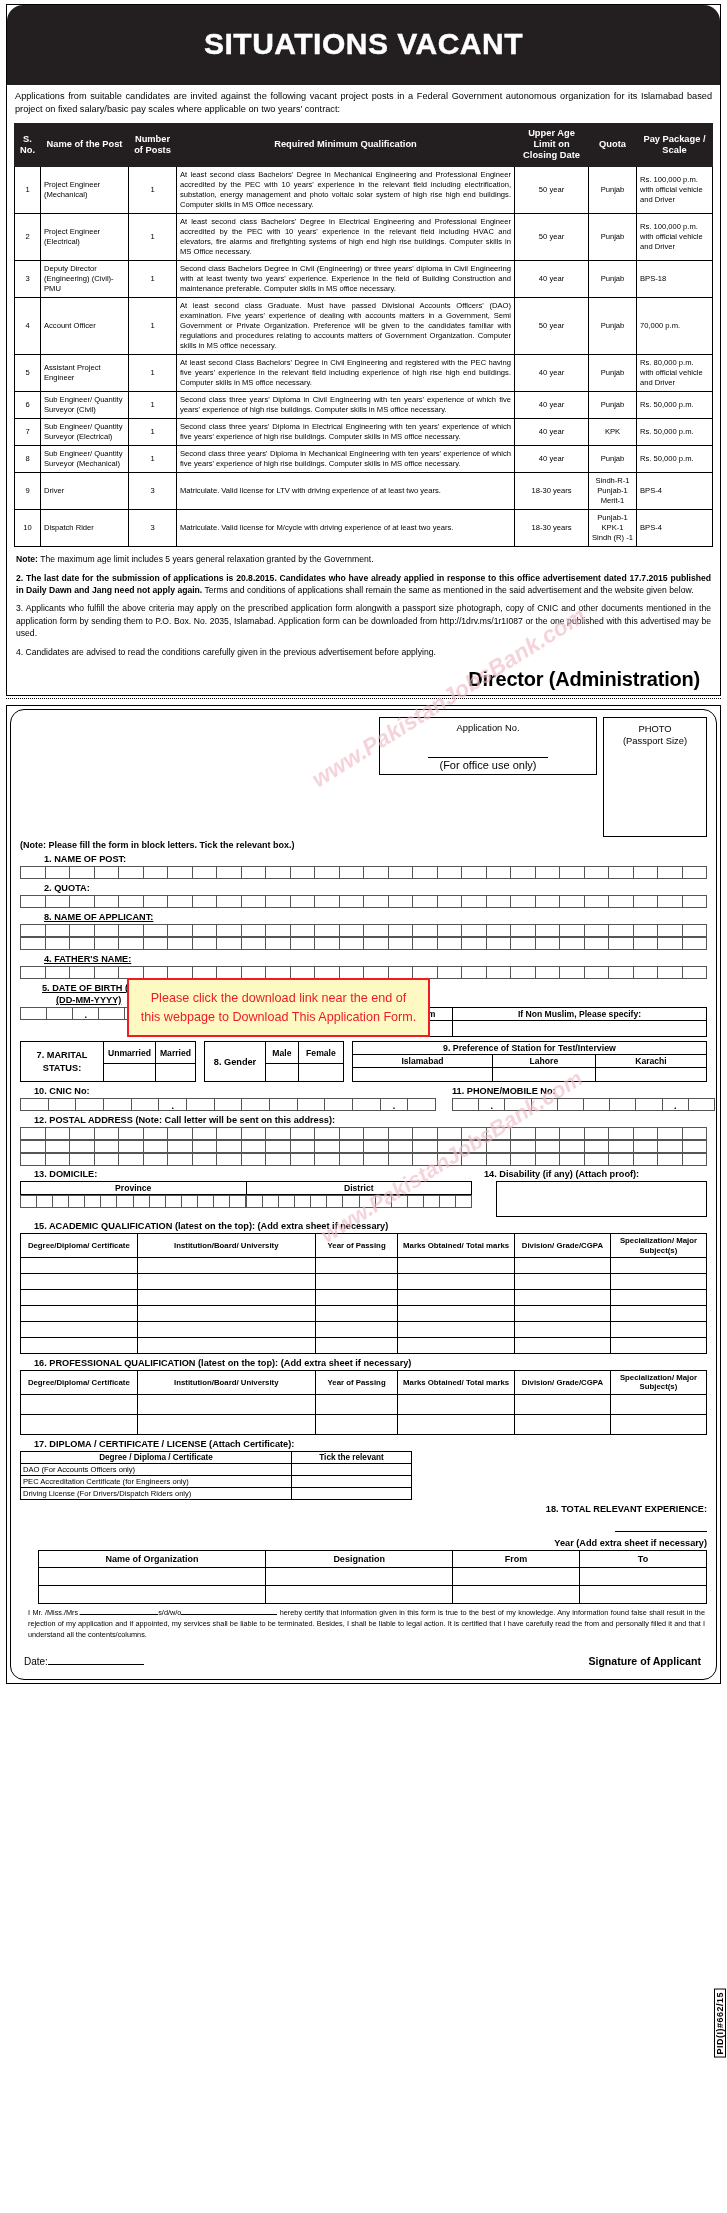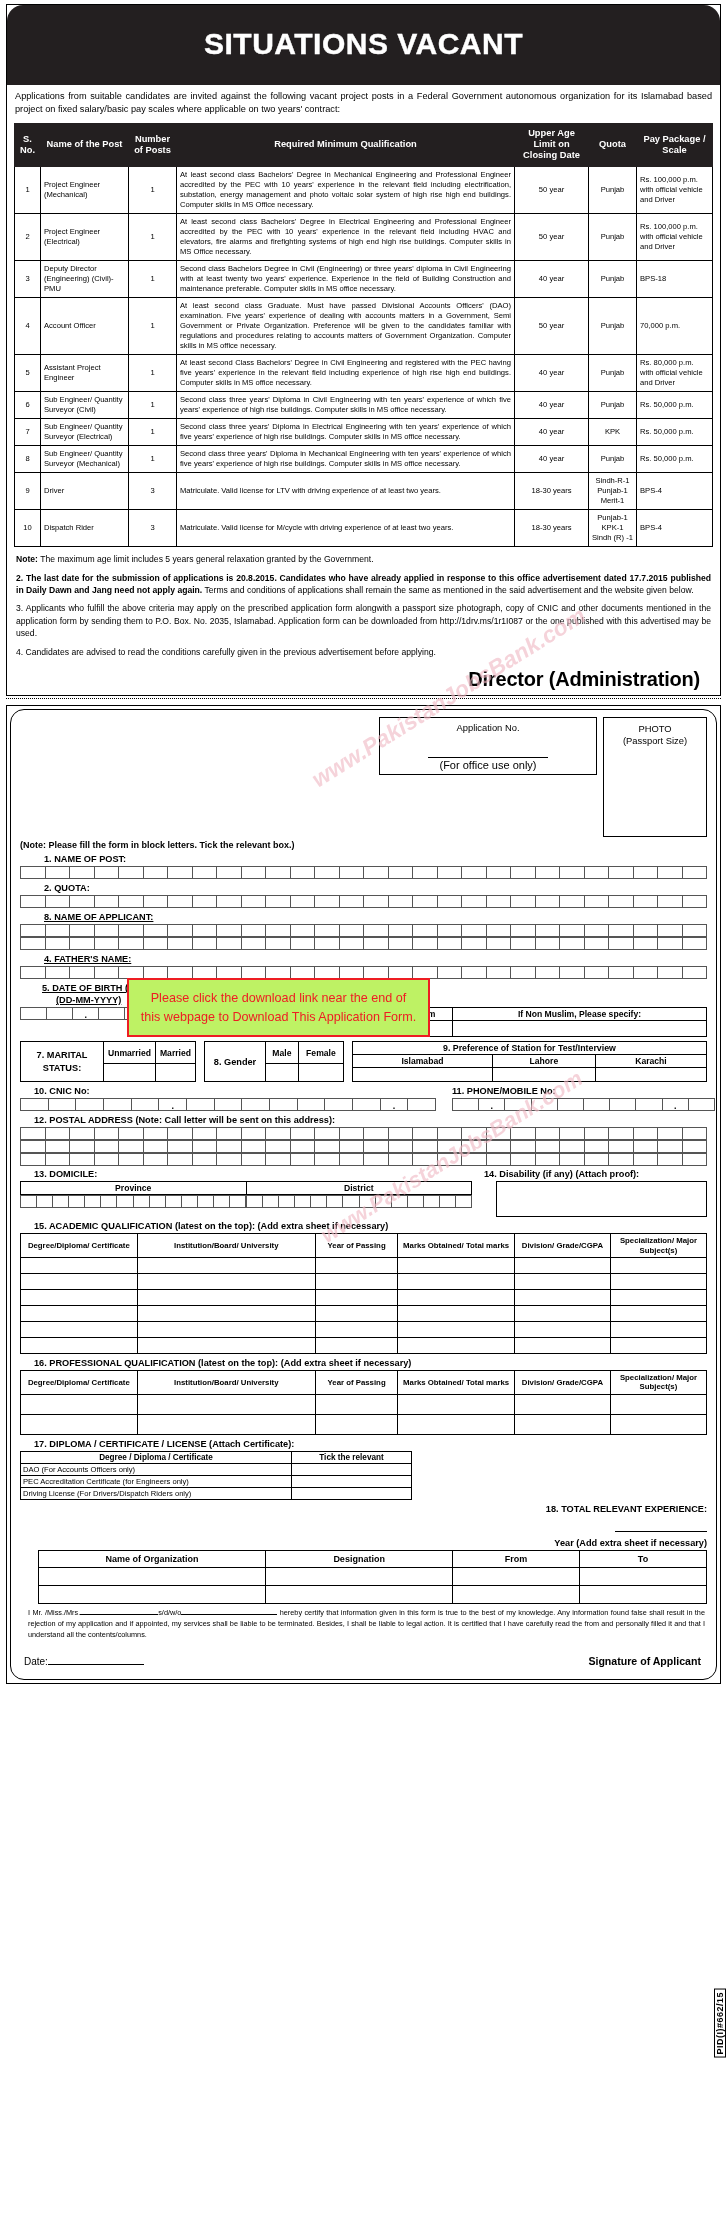--- a/index.html
+++ b/index.html
@@ -61,21 +61,21 @@
   table.mini th{font-weight:bold;}
 
   table.grid{border-collapse:collapse;width:100%;table-layout:fixed;}
   table.grid th{border:0.8px solid #000;font-size:7.8px;padding:2px 1px;line-height:1.2;text-align:center;}
   table.grid td{border:0.8px solid #000;height:13px;}
 
   table.qual th{font-size:7.8px;font-weight:bold;}
   table.lic td{border:0.8px solid #000;font-size:7.6px;text-align:left;padding:0 2px;height:11px;}
   table.lic th{border:0.8px solid #000;font-size:8.2px;font-weight:bold;text-align:center;padding:1px 3px;}
 
-  .overlay-red{position:absolute;left:116px;top:268px;width:291px;border:2.5px solid #ee1d23;background:#bef264;
+  .overlay-red{position:absolute;left:116px;top:268px;width:291px;border:2.5px solid #ee1d23;background:#fef9c3;
                color:#ee1d23;text-align:center;font-size:12.6px;line-height:1.45;padding:9px 4px;z-index:5;}
 
   .certify{font-size:7.3px;line-height:1.5;text-align:justify;margin:4px 2px 0 8px;}
   .ul{display:inline-block;border-bottom:1px solid #000;}
   .datesign{display:flex;justify-content:space-between;align-items:flex-end;margin:14px 6px 2px 4px;}
   .datesign .dt{font-size:10px;}
   .datesign .sg{font-size:10.6px;font-weight:bold;}
 
   .pid{position:absolute;right:1px;top:1985px;writing-mode:vertical-rl;transform:rotate(180deg);
        font-size:9px;font-weight:bold;border:1px solid #000;padding:2px 0;letter-spacing:0.5px;}

